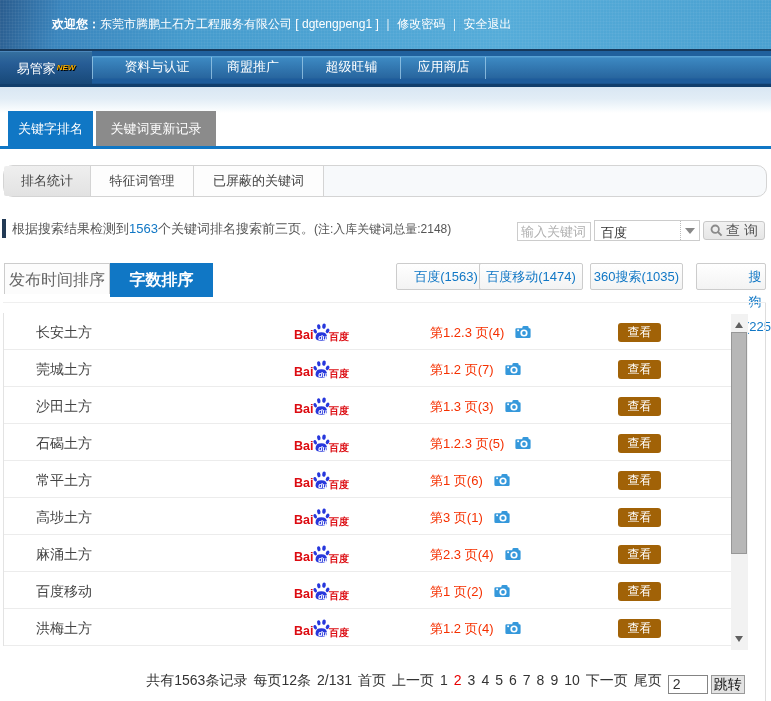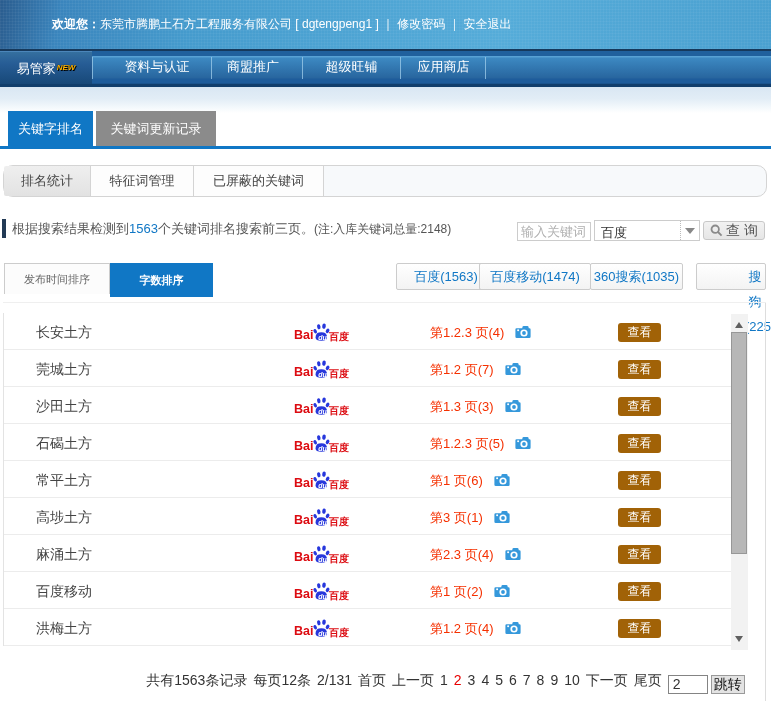--- a/index.html
+++ b/index.html
@@ -55,27 +55,27 @@
 #notice .txt small { font-size:12px; color:#555; }
 #kwinput { left:517px; top:5px; width:74px; height:19px; border:1px solid #ccc; font-size:13px; color:#b0b0b0; line-height:17px; padding-left:3px; background:#fff; position:absolute;}
 #kwselect { left:594px; top:3px; width:106px; height:21px; border:1px solid #ccc; background:#fff; position:absolute; }
 #kwselect .t { position:absolute; left:6px; top:3px; font-size:13px; color:#333; }
 #kwselect .dd { position:absolute; right:0; top:0; width:19px; height:19px; border-left:1px dotted #bbb; }
 #kwselect .dd:after { content:""; position:absolute; left:4px; top:7px; border:5.5px solid transparent; border-top:6px solid #888; border-bottom:0; }
 #kwbtn { left:703px; top:4px; width:62px; height:19px; border:1px solid #c8c8c8; border-radius:3px; background:linear-gradient(180deg,#f2f2f2,#e6e6e6); position:absolute; text-align:center; font-size:14px; color:#555; line-height:17px;}
 
 
 #sortrow { left:0; top:263px; width:771px; height:35px; }
-.sorttab { position:absolute; top:0; height:34px; line-height:34px; text-align:center; font-size:11px; }
+.sorttab { position:absolute; top:0; height:34px; line-height:34px; text-align:center; font-size:16px; }
 #sorta { left:4px; width:106px; height:31px; line-height:31px; background:#fcfcfc; border:1px solid #ccc; border-bottom:0; color:#666; }
 #sortb { left:110px; width:103px; background:#1077c5; color:#fff; font-weight:bold; }
 #sortline { position:absolute; left:0; top:31px; width:771px; height:3px; background:#1077c5; z-index:-1;}
 .lnk { position:absolute; top:0px; height:27px; line-height:25px; border:1px solid #ccc; border-radius:2px; background:linear-gradient(180deg,#ffffff,#f3f3f3); text-align:center; font-size:13px; color:#1077c5; }
 #lnk1 { left:396px; width:100px; }
-#lnk2 { left:479px; width:112px; }
+#lnk2 { left:479px; width:104px; }
 #lnk3 { left:590px; width:93px; }
 #lnk4 { left:696px; width:70px;padding-left:48px; }
 
 
 #table { left:3px; top:313px; width:745px; height:333px; border-left:1px solid #e3e3e3; }
 .row { position:relative; width:100%; height:37px; border-bottom:1px solid #ececec; }
 .kw { position:absolute; left:32px; top:50%; margin-top:-7px; font-size:14px; color:#444; }
 .logo { position:absolute; left:290px; top:50%; margin-top:-10px; }
 .pg { position:absolute; left:426px; top:50%; margin-top:-7px; font-size:13px; color:#f53000; white-space:nowrap; }
 .cam { position:absolute; top:50%; margin-top:-6px; }

